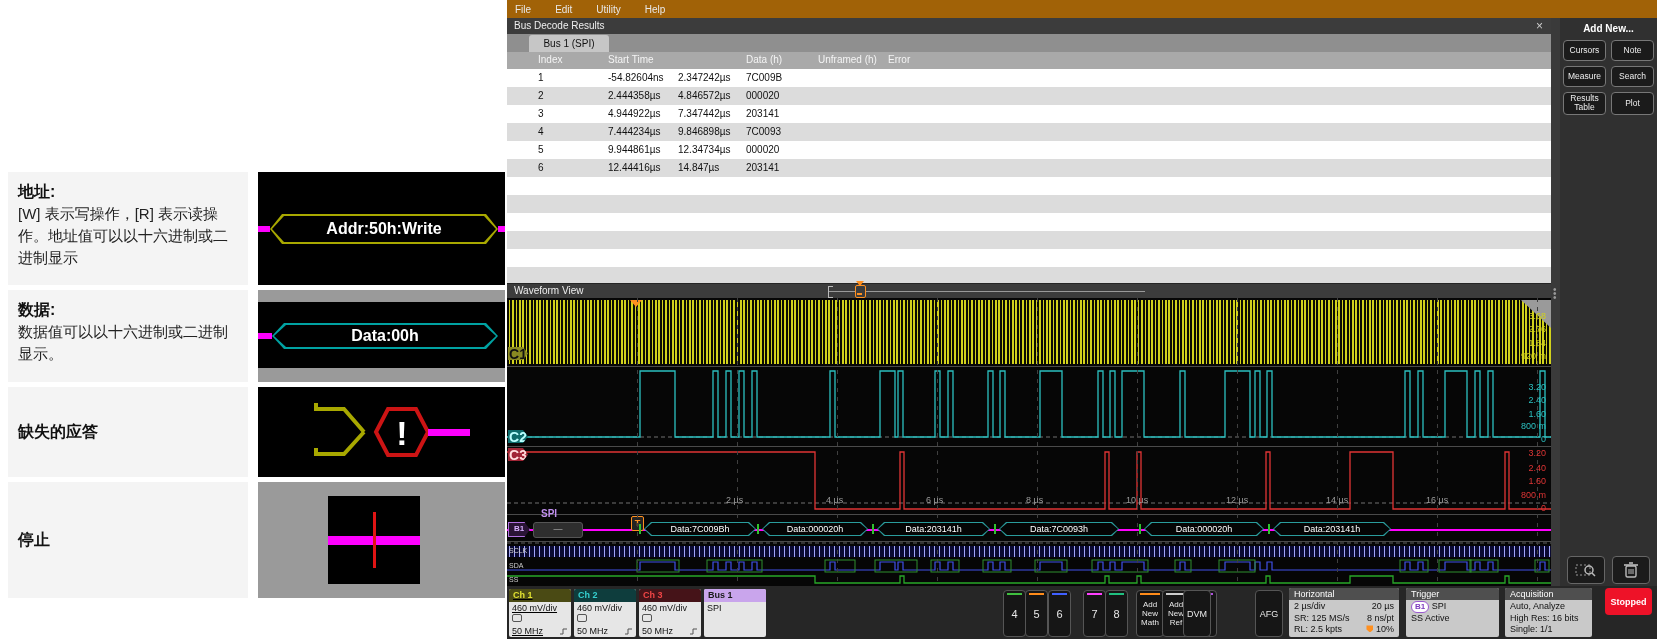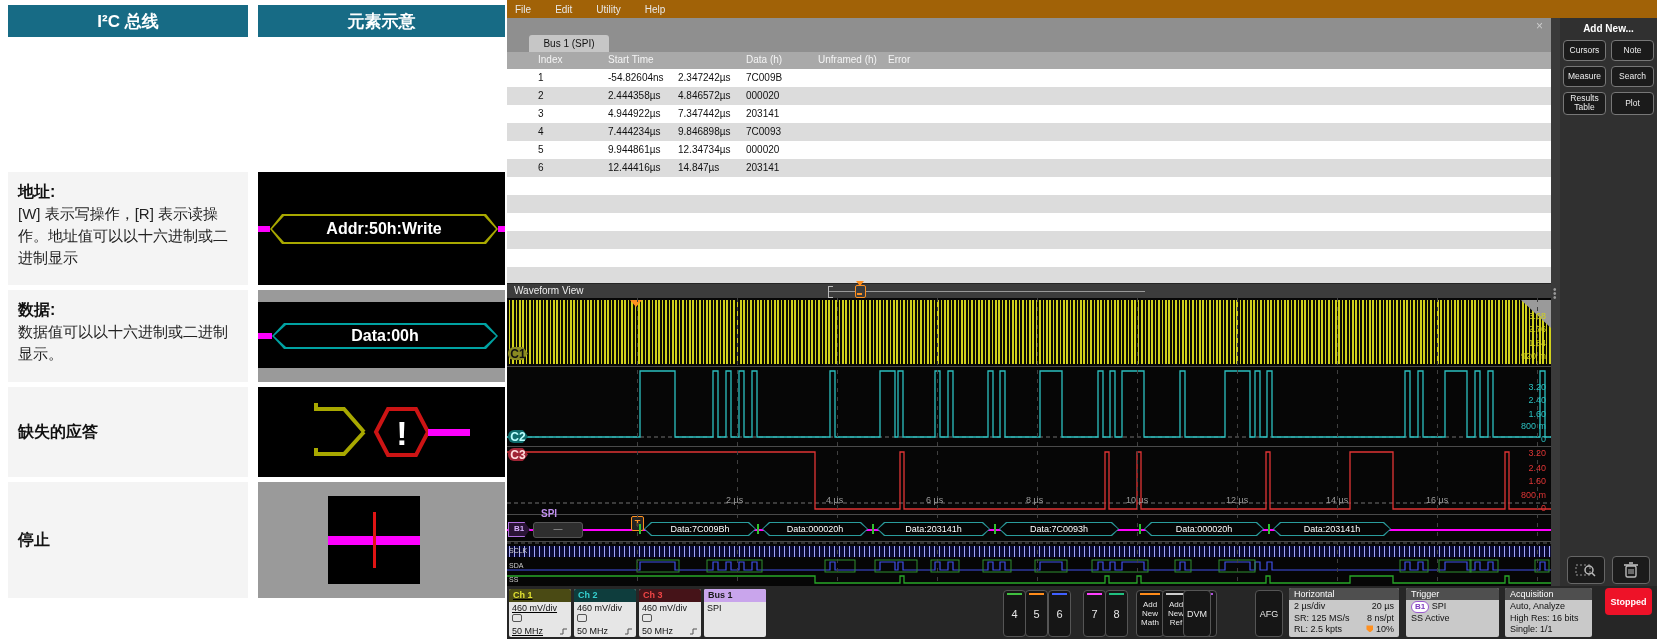--- a/index.html
+++ b/index.html
@@ -46,21 +46,21 @@
   .slider-marker{position:absolute;left:348px;top:1px;width:9px;height:11px;border:1px solid #ff9020;border-radius:2px;background:#3c3c3c;}
   .slider-marker:after{content:"";position:absolute;left:1px;top:7px;width:5px;height:2px;background:#ff9020;}
   .slider-tri{position:absolute;left:349px;top:-3px;width:0;height:0;border-left:4px solid transparent;border-right:4px solid transparent;border-top:5px solid #ff9020;}
 
   .canvas{position:absolute;left:0;top:298px;width:1044px;height:288px;background:#060606;overflow:hidden;}
   .band-div{position:absolute;left:0;width:100%;height:1px;background:#4a4a4a;}
   .ch1band{position:absolute;left:0;top:2px;width:100%;height:64px;background:repeating-linear-gradient(90deg,#0c0c02 0 1.7px,#d2d21c 1.7px 3.4px);}
   .vgrid{position:absolute;top:0;width:1px;height:288px;background:repeating-linear-gradient(180deg,#3f3f3f 0 4px,transparent 4px 9px);}
   .scale{position:absolute;right:5px;font-size:9px;text-align:right;}
   .tlabel{position:absolute;top:197px;font-size:9px;color:#9a9a9a;}
-  .cbadge{position:absolute;left:1px;width:20px;height:13px;font-size:12px;font-weight:bold;display:flex;align-items:center;justify-content:center;clip-path:polygon(0 0,75% 0,100% 50%,75% 100%,0 100%);border-radius:6px;}
+  .cbadge{position:absolute;left:1px;width:20px;height:13px;font-size:14px;font-weight:bold;display:flex;align-items:center;justify-content:center;clip-path:polygon(0 0,75% 0,100% 50%,75% 100%,0 100%);}
   .tri-top{position:absolute;left:123px;top:2px;width:0;height:0;border-left:6px solid transparent;border-right:6px solid transparent;border-top:7px solid #ff9020;}
   .zoomcorner{position:absolute;right:0;top:2px;width:30px;height:28px;background:#9a9a9a;clip-path:polygon(100% 0,0 0,100% 100%);}
   .tmark{position:absolute;left:124px;top:218px;width:11px;height:13px;background:#222;border:1px solid #ff9020;border-radius:2px;color:#ff9020;font-size:9px;font-weight:bold;text-align:center;line-height:13px;}
   .busline{position:absolute;left:0;top:231px;width:100%;height:2px;background:#ff00ff;}
   .b1badge{position:absolute;left:1px;top:224px;width:20px;height:13px;background:#2a1436;border:1px solid #b070e0;color:#d8b0ff;font-size:8px;font-weight:bold;text-align:center;line-height:12px;clip-path:polygon(0 0,75% 0,100% 50%,75% 100%,0 100%);}
   .busdash{position:absolute;left:26px;top:224px;width:48px;height:14px;background:#2e2e2e;border:1px solid #555;border-radius:3px;color:#aaa;font-size:9px;text-align:center;line-height:13px;}
   .spilabel{position:absolute;left:34px;top:210px;color:#c290f0;font-size:10px;font-weight:bold;}
   .packet{position:absolute;top:224px;height:14px;}
   .packet .po{position:absolute;inset:0;background:#2a9d9d;clip-path:polygon(7px 0,calc(100% - 7px) 0,100% 50%,calc(100% - 7px) 100%,7px 100%,0 50%);}
   .packet .pi{position:absolute;left:1px;top:1px;right:1px;bottom:1px;background:#050505;clip-path:polygon(7px 0,calc(100% - 7px) 0,100% 50%,calc(100% - 7px) 100%,7px 100%,0 50%);color:#fff;font-size:9px;display:flex;align-items:center;justify-content:center;white-space:nowrap;}
@@ -96,24 +96,20 @@
   .hrow{display:flex;justify-content:space-between;}
   .b1chip{display:inline-block;border:1px solid #9b59d0;border-radius:6px;background:#fff;color:#7d3bbd;font-size:8px;font-weight:bold;padding:0 3px;}
   .stopped{position:absolute;left:1098px;top:2px;width:47px;height:27px;background:#ee1228;border-radius:4px;color:#fff;font-size:9px;font-weight:bold;display:flex;align-items:center;justify-content:center;}
   .uicon{display:inline-block;width:7px;height:7px;background:#ff9020;clip-path:polygon(0 0,100% 0,100% 60%,50% 100%,0 60%);}
 </style>
 </head>
 <body>
 <div id="stage">
 
   <div class="doc">
-    <div class="doc-header">
-      <div class="cell c1">I²C 总线</div>
-      <div class="cell c2">元素示意</div>
-    </div>
 
 
     <div class="doc-row" style="top:172px;height:113px;">
       <div class="doc-left"><b>地址:</b><br>
         <span>[W] 表示写操作，[R] 表示读操作。地址值可以以十六进制或二进制显示</span></div>
       <div class="doc-right blackbg">
         <div class="hexwrap" style="left:0;top:42px;width:247px;">
           <div class="stub" style="width:12px;"></div>
           <div class="hex-o" style="width:228px;height:30px;background:#a8a800;">
             <div class="hex-i">Addr:50h:Write</div>
@@ -168,20 +164,21 @@
 
   <div class="scope">
     <div class="menubar" id="menubar">
         <span>File</span>
         <span>Edit</span>
         <span>Utility</span>
         <span>Help</span>
       </div>
 
     <div class="decode">
+      <div class="decode-title">Bus Decode Results</div>
       <div class="decode-x">×</div>
       <div class="decode-tabs">
         <div class="decode-tab">Bus 1 (SPI)</div>
       </div>
       <div class="thead" id="thead">
           <span style="left: 31px;">Index</span>
           <span style="left: 101px;">Start Time</span>
           <span style="left: 171px; margin-top: 44px;">Stop Time</span>
           <span style="left: 239px;">Data (h)</span>
           <span style="left: 311px;">Unframed (h)</span>

